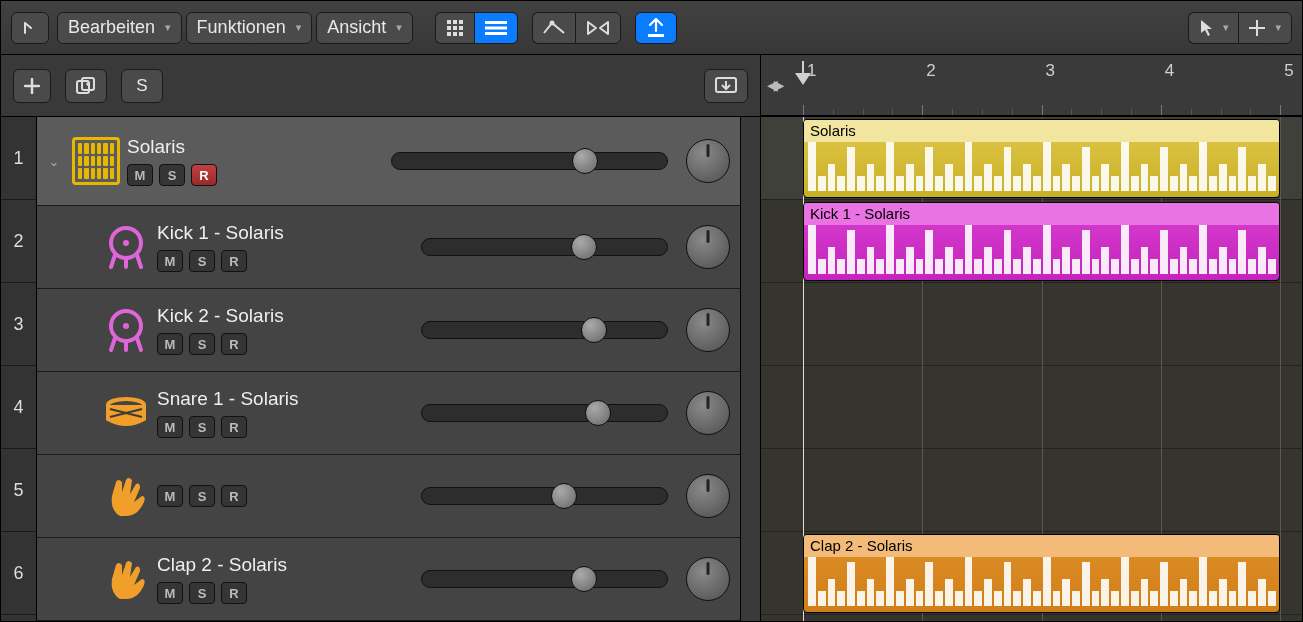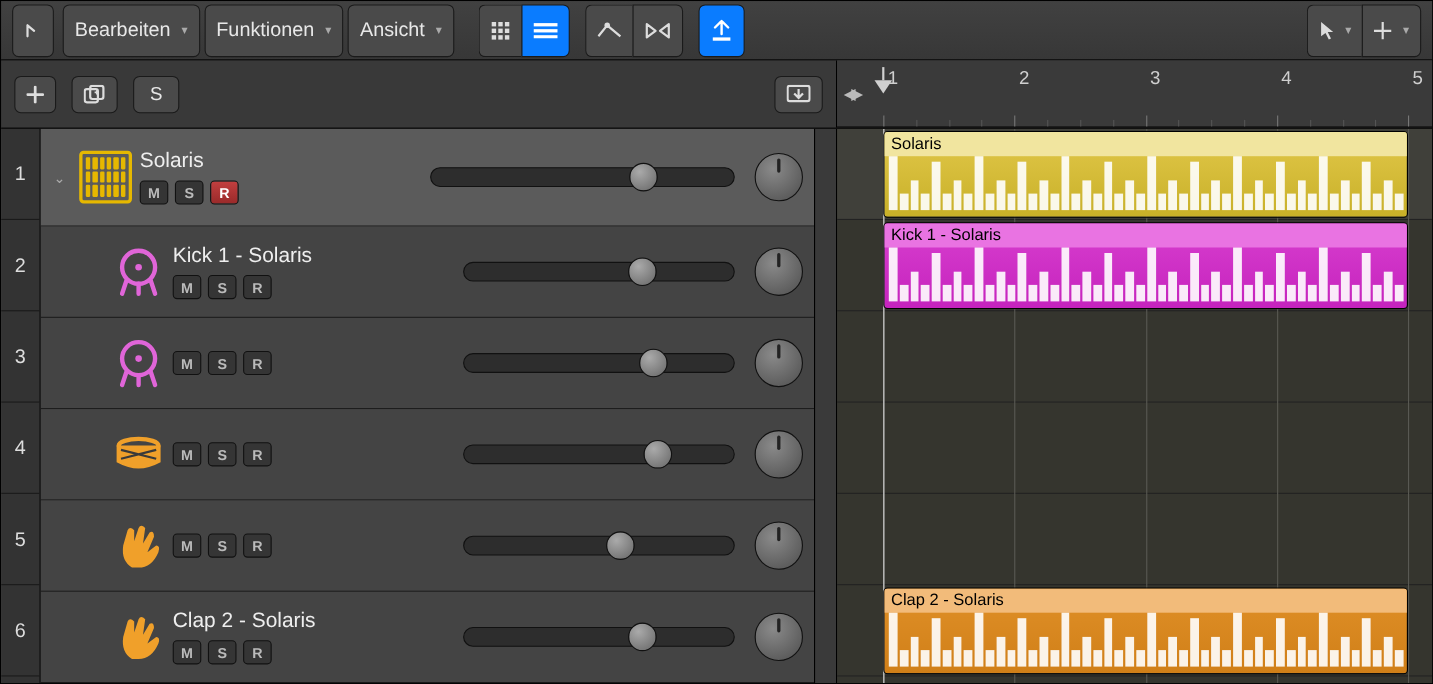--- a/index.html
+++ b/index.html
@@ -27,21 +27,21 @@
     --region-magenta2: #c523bd;
     --region-orange: #e09028;
     --region-orange2: #d07f18;
     --outline: #0a0a0a;
   }
   * { box-sizing: border-box; }
   html,body { margin:0; padding:0; background:#111; font-family:-apple-system,"Helvetica Neue",Arial,sans-serif; font-size:14px; color:var(--text); }
   .app { width:1303px; height:622px; background:var(--bg-dark); display:flex; flex-direction:column; overflow:hidden; border:1px solid #000;}
   
   .toolbar { height:54px; background:linear-gradient(#414141,#373737); border-bottom:1px solid #000; display:flex; align-items:center; padding:0 10px; gap:8px; }
-  .tb-btn { height:48px; min-width:36px; padding:0 10px; background:var(--btn-grey); border:1px solid #1a1a1a; border-radius:6px; display:flex; align-items:center; justify-content:center; gap:6px; color:var(--text); font-size:17px; }
+  .tb-btn { height:32px; min-width:36px; padding:0 10px; background:var(--btn-grey); border:1px solid #1a1a1a; border-radius:6px; display:flex; align-items:center; justify-content:center; gap:6px; color:var(--text); font-size:17px; }
   .tb-btn.active { background:var(--blue); }
   .tb-btn .chev { font-size:11px; color:#aaa; margin-left:4px;}
   .tb-group { display:flex; }
   .tb-group .tb-btn { border-radius:0; border-right:none;}
   .tb-group .tb-btn:first-child { border-radius:6px 0 0 6px; }
   .tb-group .tb-btn:last-child { border-radius:0 6px 6px 0; border-right:1px solid #1a1a1a;}
   .tb-spacer { flex:1; }
   .tb-menu { font-size:18px; }
   
   .secbar { height:62px; background:var(--bg-toolbar); border-bottom:1px solid #000; display:flex; position:relative;}
@@ -327,20 +327,21 @@
             <div class="indent"></div>
             <div style="width: 44px;"></div>
             <div class="icon-wrap">
               <svg viewBox="0 0 48 48">
                 <circle cx="24" cy="20" r="15" fill="none" stroke="#e065d8" stroke-width="4"></circle>
                 <circle cx="24" cy="20" r="3" fill="#e065d8"></circle>
                 <path d="M13 32 L9 44 M35 32 L39 44 M24 35 L24 44" stroke="#e065d8" stroke-width="4" stroke-linecap="round"></path>
               </svg>
             </div>
             <div class="info">
+              <div class="name">Kick 2 - Solaris</div>
               <div class="btnrow">
                 <div class="msr">M</div>
                 <div class="msr">S</div>
                 <div class="msr">R</div>
               </div>
             </div>
             <div class="slider">
               <div class="bar">
                 <div class="thumb" style="left: calc(70% - 13px);"></div>
               </div>
@@ -351,20 +352,21 @@
             <div class="indent"></div>
             <div style="width: 44px;"></div>
             <div class="icon-wrap">
               <svg viewBox="0 0 48 48">
                 <ellipse cx="24" cy="16" rx="18" ry="6" fill="none" stroke="#f0a02a" stroke-width="4"></ellipse>
                 <path d="M6 16 L6 30 Q24 40 42 30 L42 16" fill="#f0a02a" stroke="#f0a02a" stroke-width="4"></path>
                 <path d="M8 20 L40 28 M8 28 L40 20" stroke="#3a3a3a" stroke-width="2"></path>
               </svg>
             </div>
             <div class="info">
+              <div class="name">Snare 1 - Solaris</div>
               <div class="btnrow">
                 <div class="msr">M</div>
                 <div class="msr">S</div>
                 <div class="msr">R</div>
               </div>
             </div>
             <div class="slider">
               <div class="bar">
                 <div class="thumb" style="left: calc(72% - 13px);"></div>
               </div>

